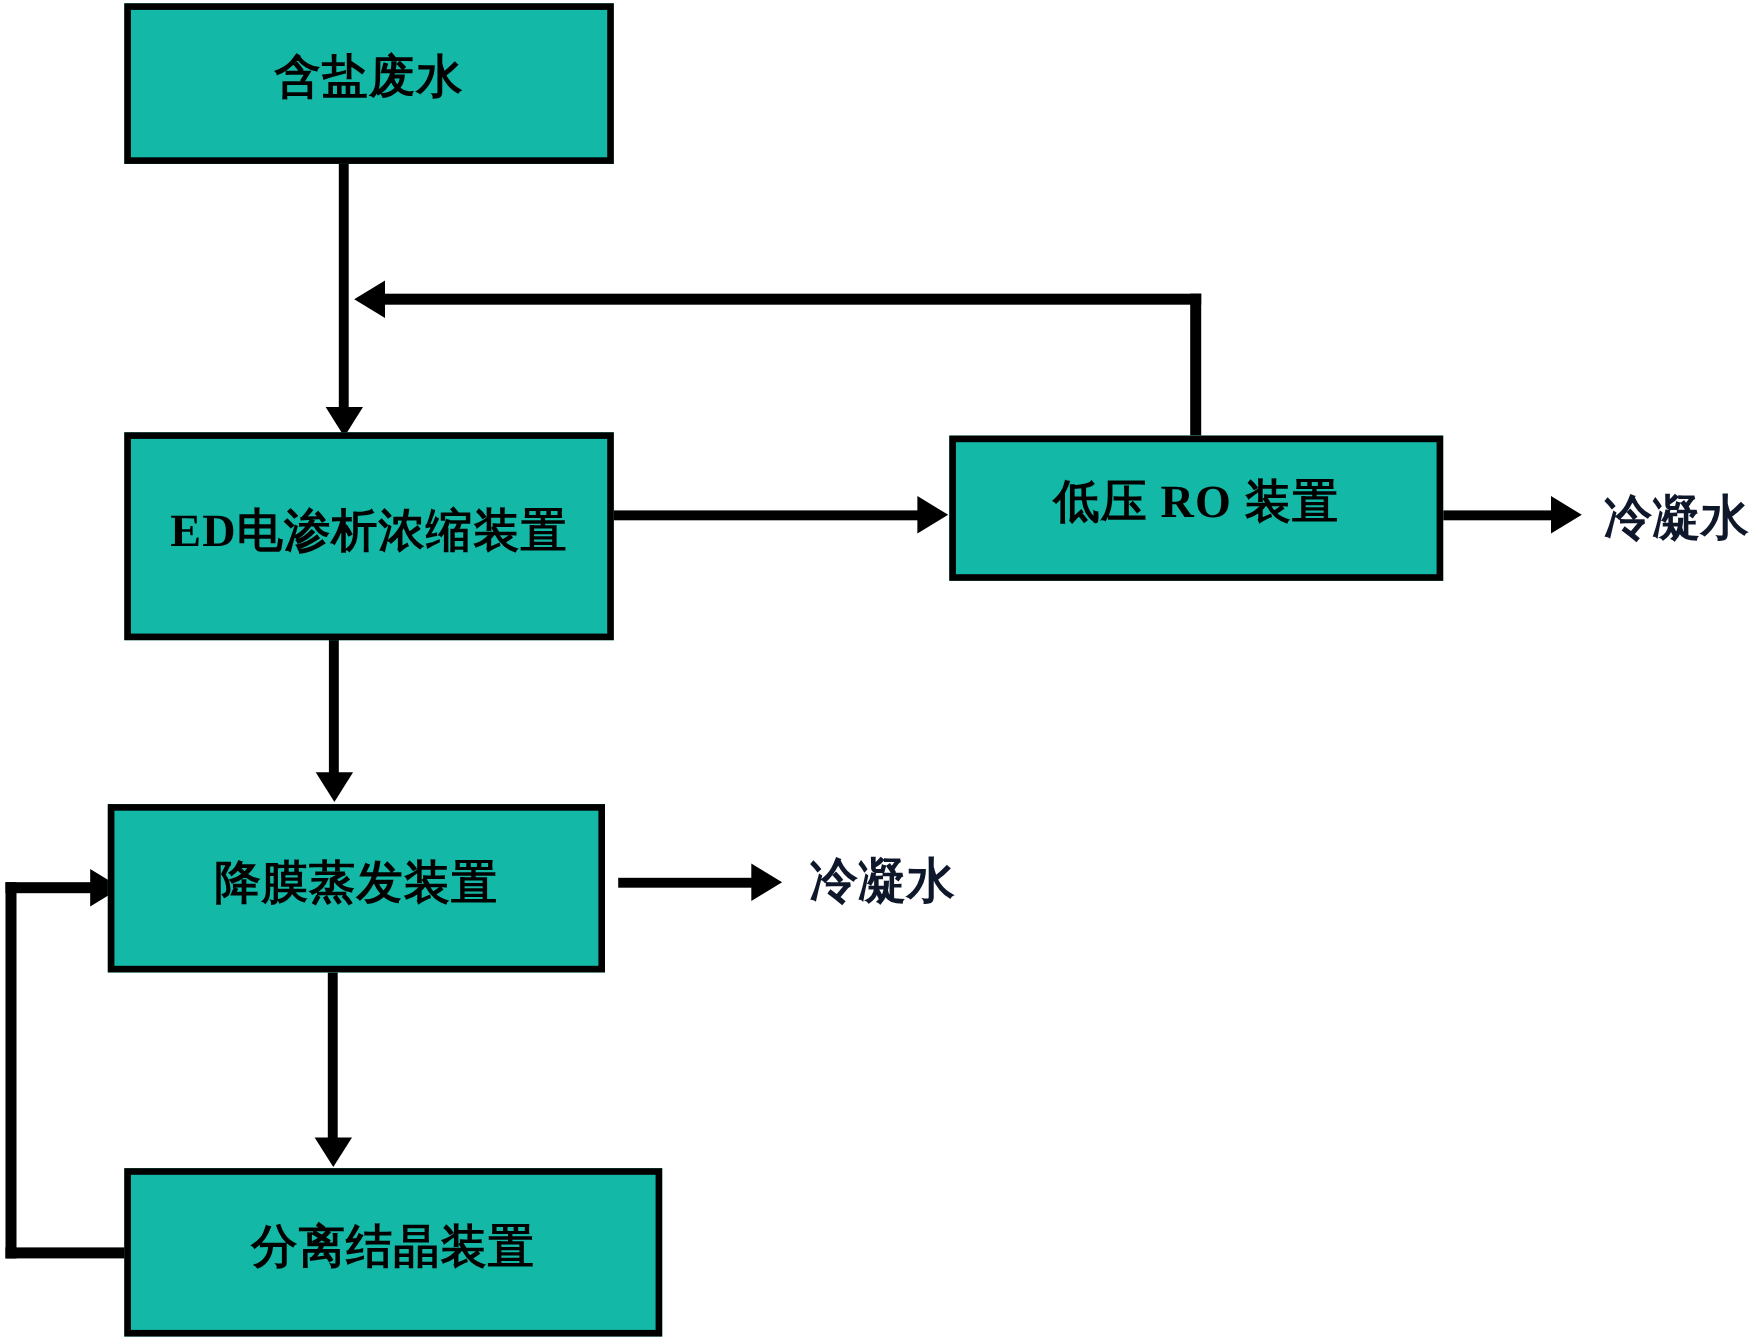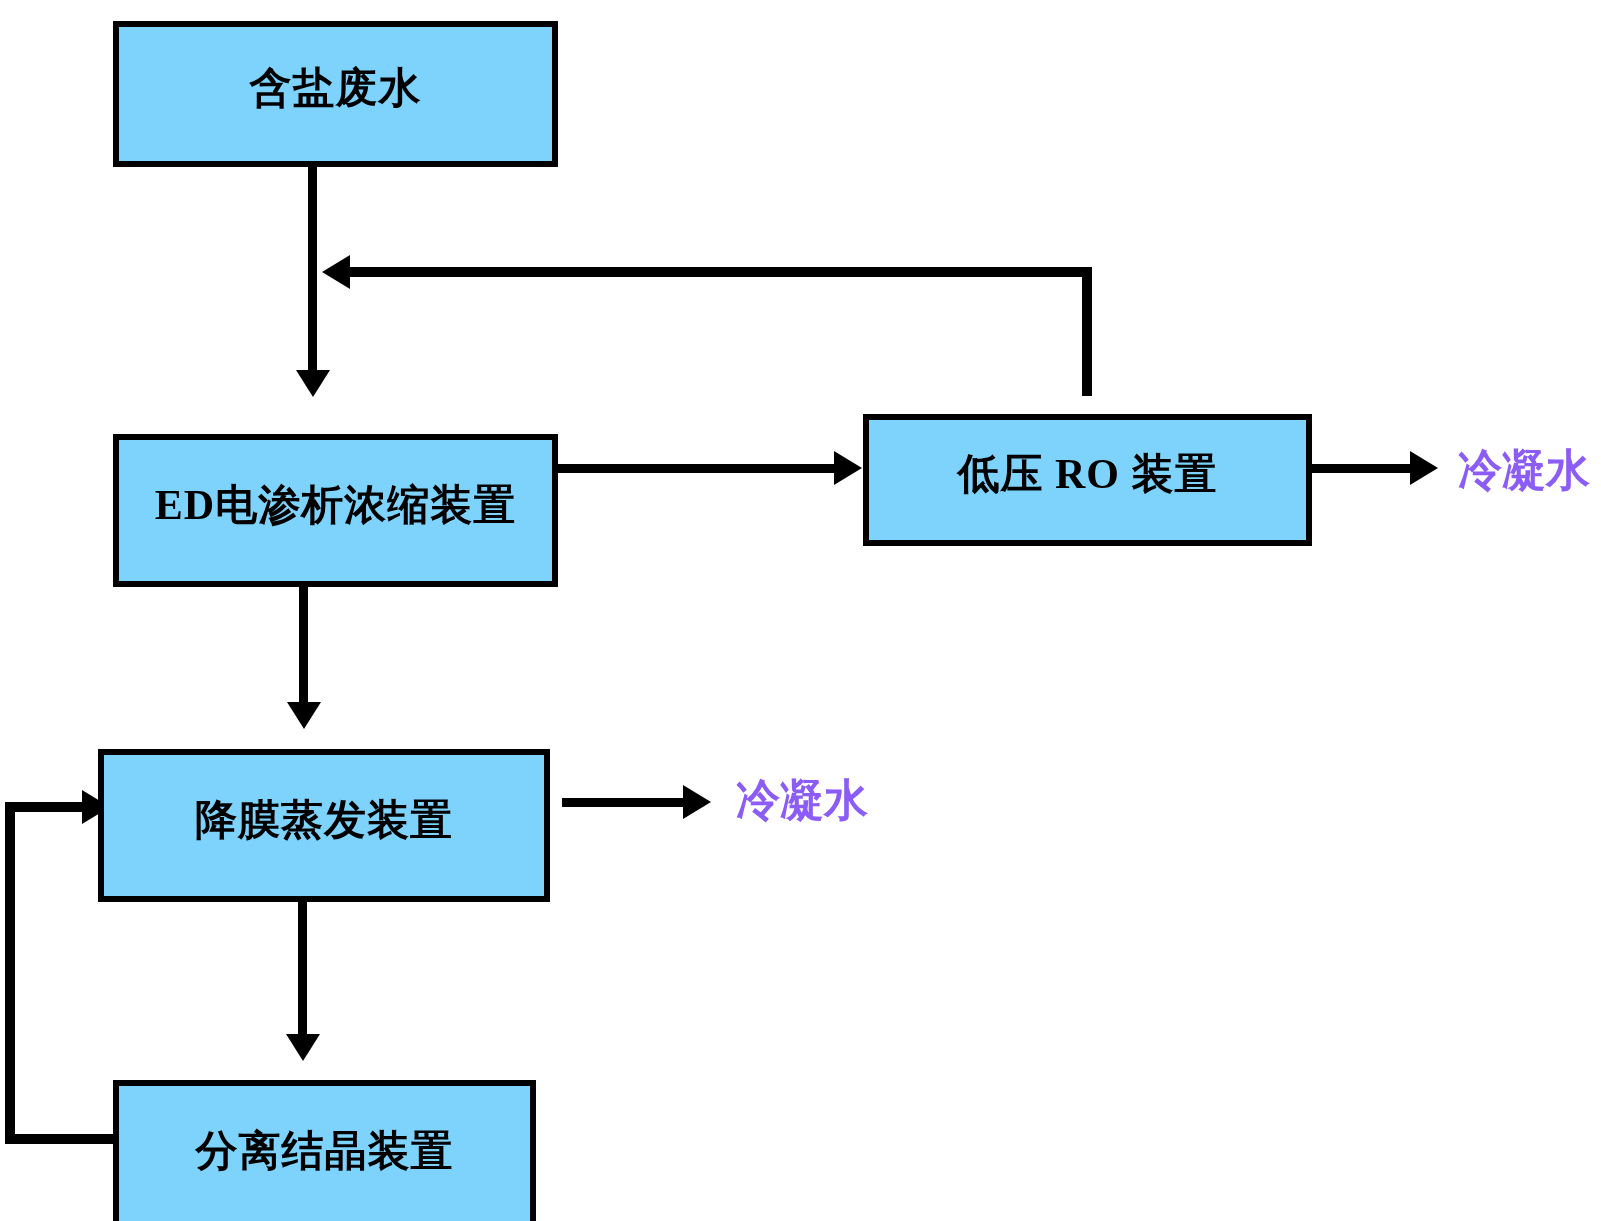--- a/index.html
+++ b/index.html
@@ -12,39 +12,38 @@
     width: 1601px;
     height: 1221px;
     background: #ffffff;
     overflow: hidden;
     font-family: "Liberation Serif", "DejaVu Serif", serif;
   }
   .node {
     position: absolute;
     box-sizing: border-box;
     border: 6px solid #000000;
-    background: #7dd3fc;
+    background: #14b8a6;
     display: flex;
     align-items: center;
     justify-content: center;
-    margin-top: 18px;
   }
   .node-label {
     font-size: 42px;
     font-weight: bold;
     color: #000000;
     letter-spacing: 1px;
     white-space: nowrap;
     transform: translateY(-6px);
   }
   .free-label {
     position: absolute;
     font-size: 44px;
     font-weight: bold;
-    color: #8b5cf6;
+    color: #0f172a;
     white-space: nowrap;
   }
   .line {
     position: absolute;
     background: #000000;
   }
   .ah {
     position: absolute;
     width: 0;
     height: 0;
@@ -60,24 +59,24 @@
     border-left: 28px solid #000000;
   }
   .ah-left {
     border-top: 17px solid transparent;
     border-bottom: 17px solid transparent;
     border-right: 28px solid #000000;
   }
 
   
   #box-salt   { left: 113px; top: 3px;    width: 445px; height: 146px; }
-  #box-ed     { left: 113px; top: 416px;  width: 445px; height: 153px; }
+  #box-ed     { left: 113px; top: 393px;  width: 445px; height: 189px; }
   #box-ro     { left: 863px; top: 396px;  width: 449px; height: 132px; }
   #box-evap   { left: 98px; top: 731px;  width: 452px; height: 153px; }
-  #box-cryst  { left: 113px; top: 1062px; width: 423px; height: 153px; }
+  #box-cryst  { left: 113px; top: 1062px; width: 489px; height: 153px; }
 
   
   #e1-line { left: 308px; top: 149px; width: 9px; height: 223px; }
   #e1-head { left: 296px; top: 370px; }
 
   
   #r1-h    { left: 348px; top: 267px; width: 744px; height: 10px; }
   #r1-v    { left: 1082px; top: 267px; width: 10px; height: 129px; }
   #r1-head { left: 322px; top: 255px; }
 

